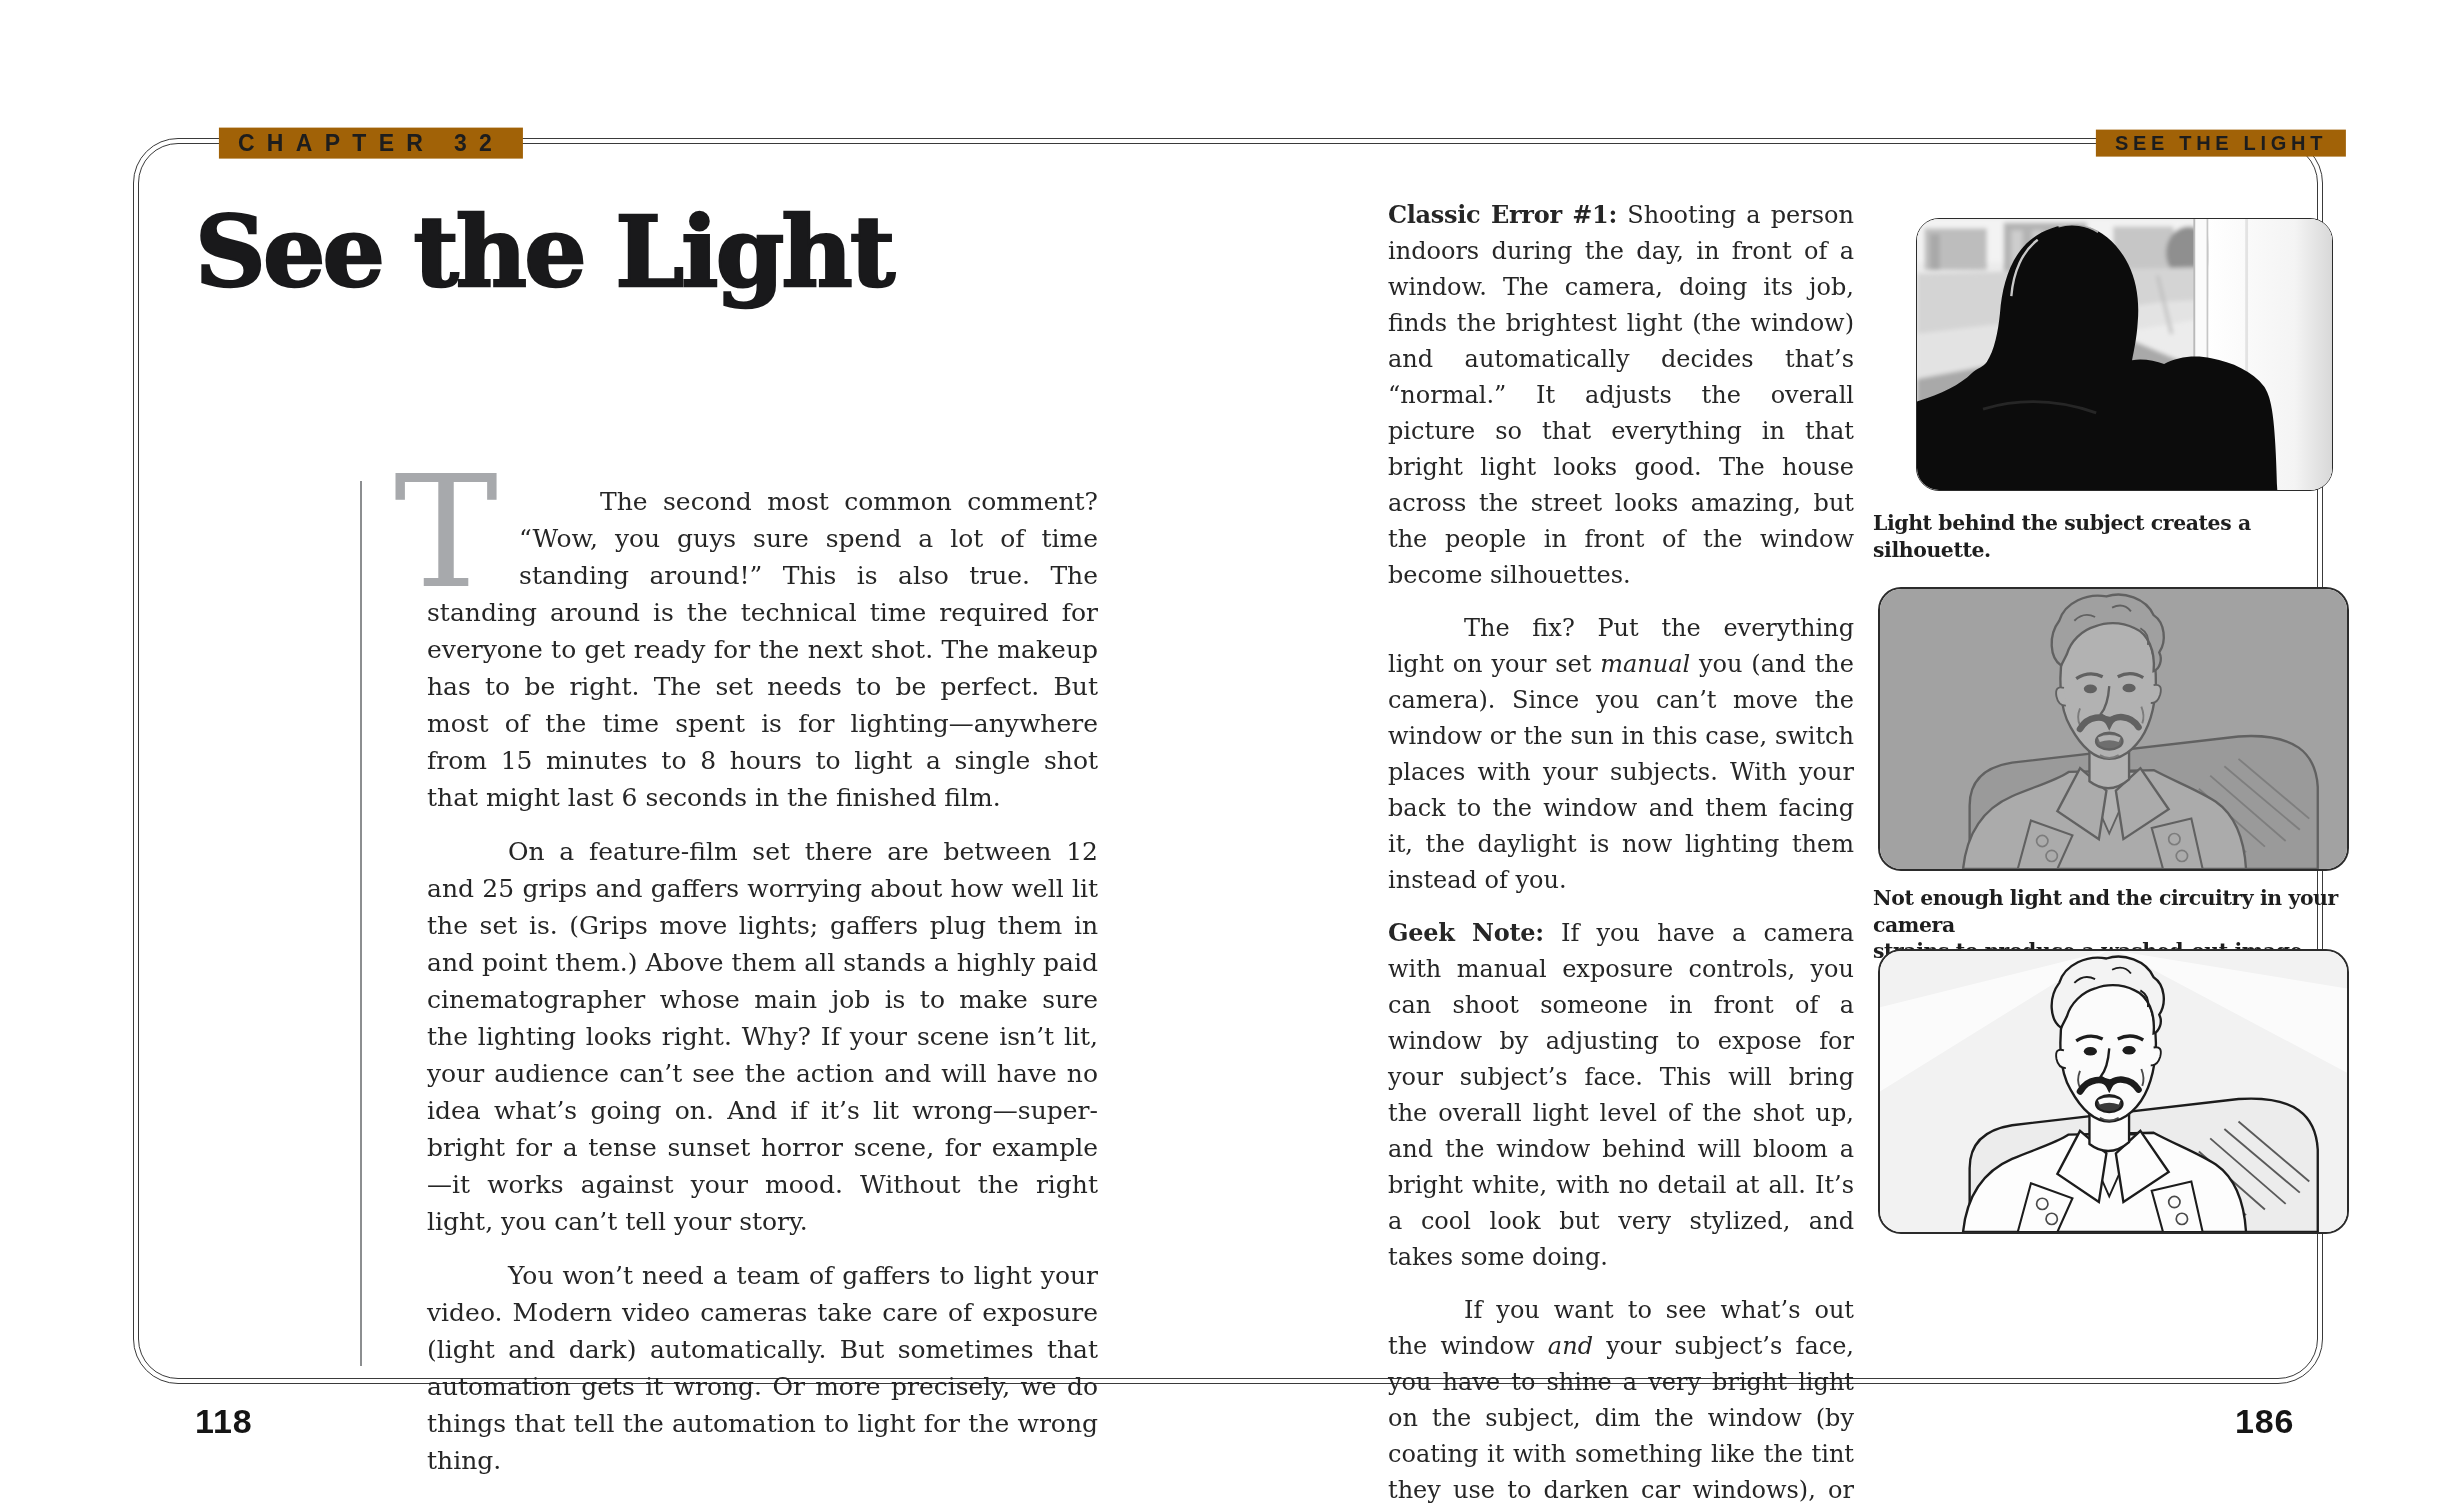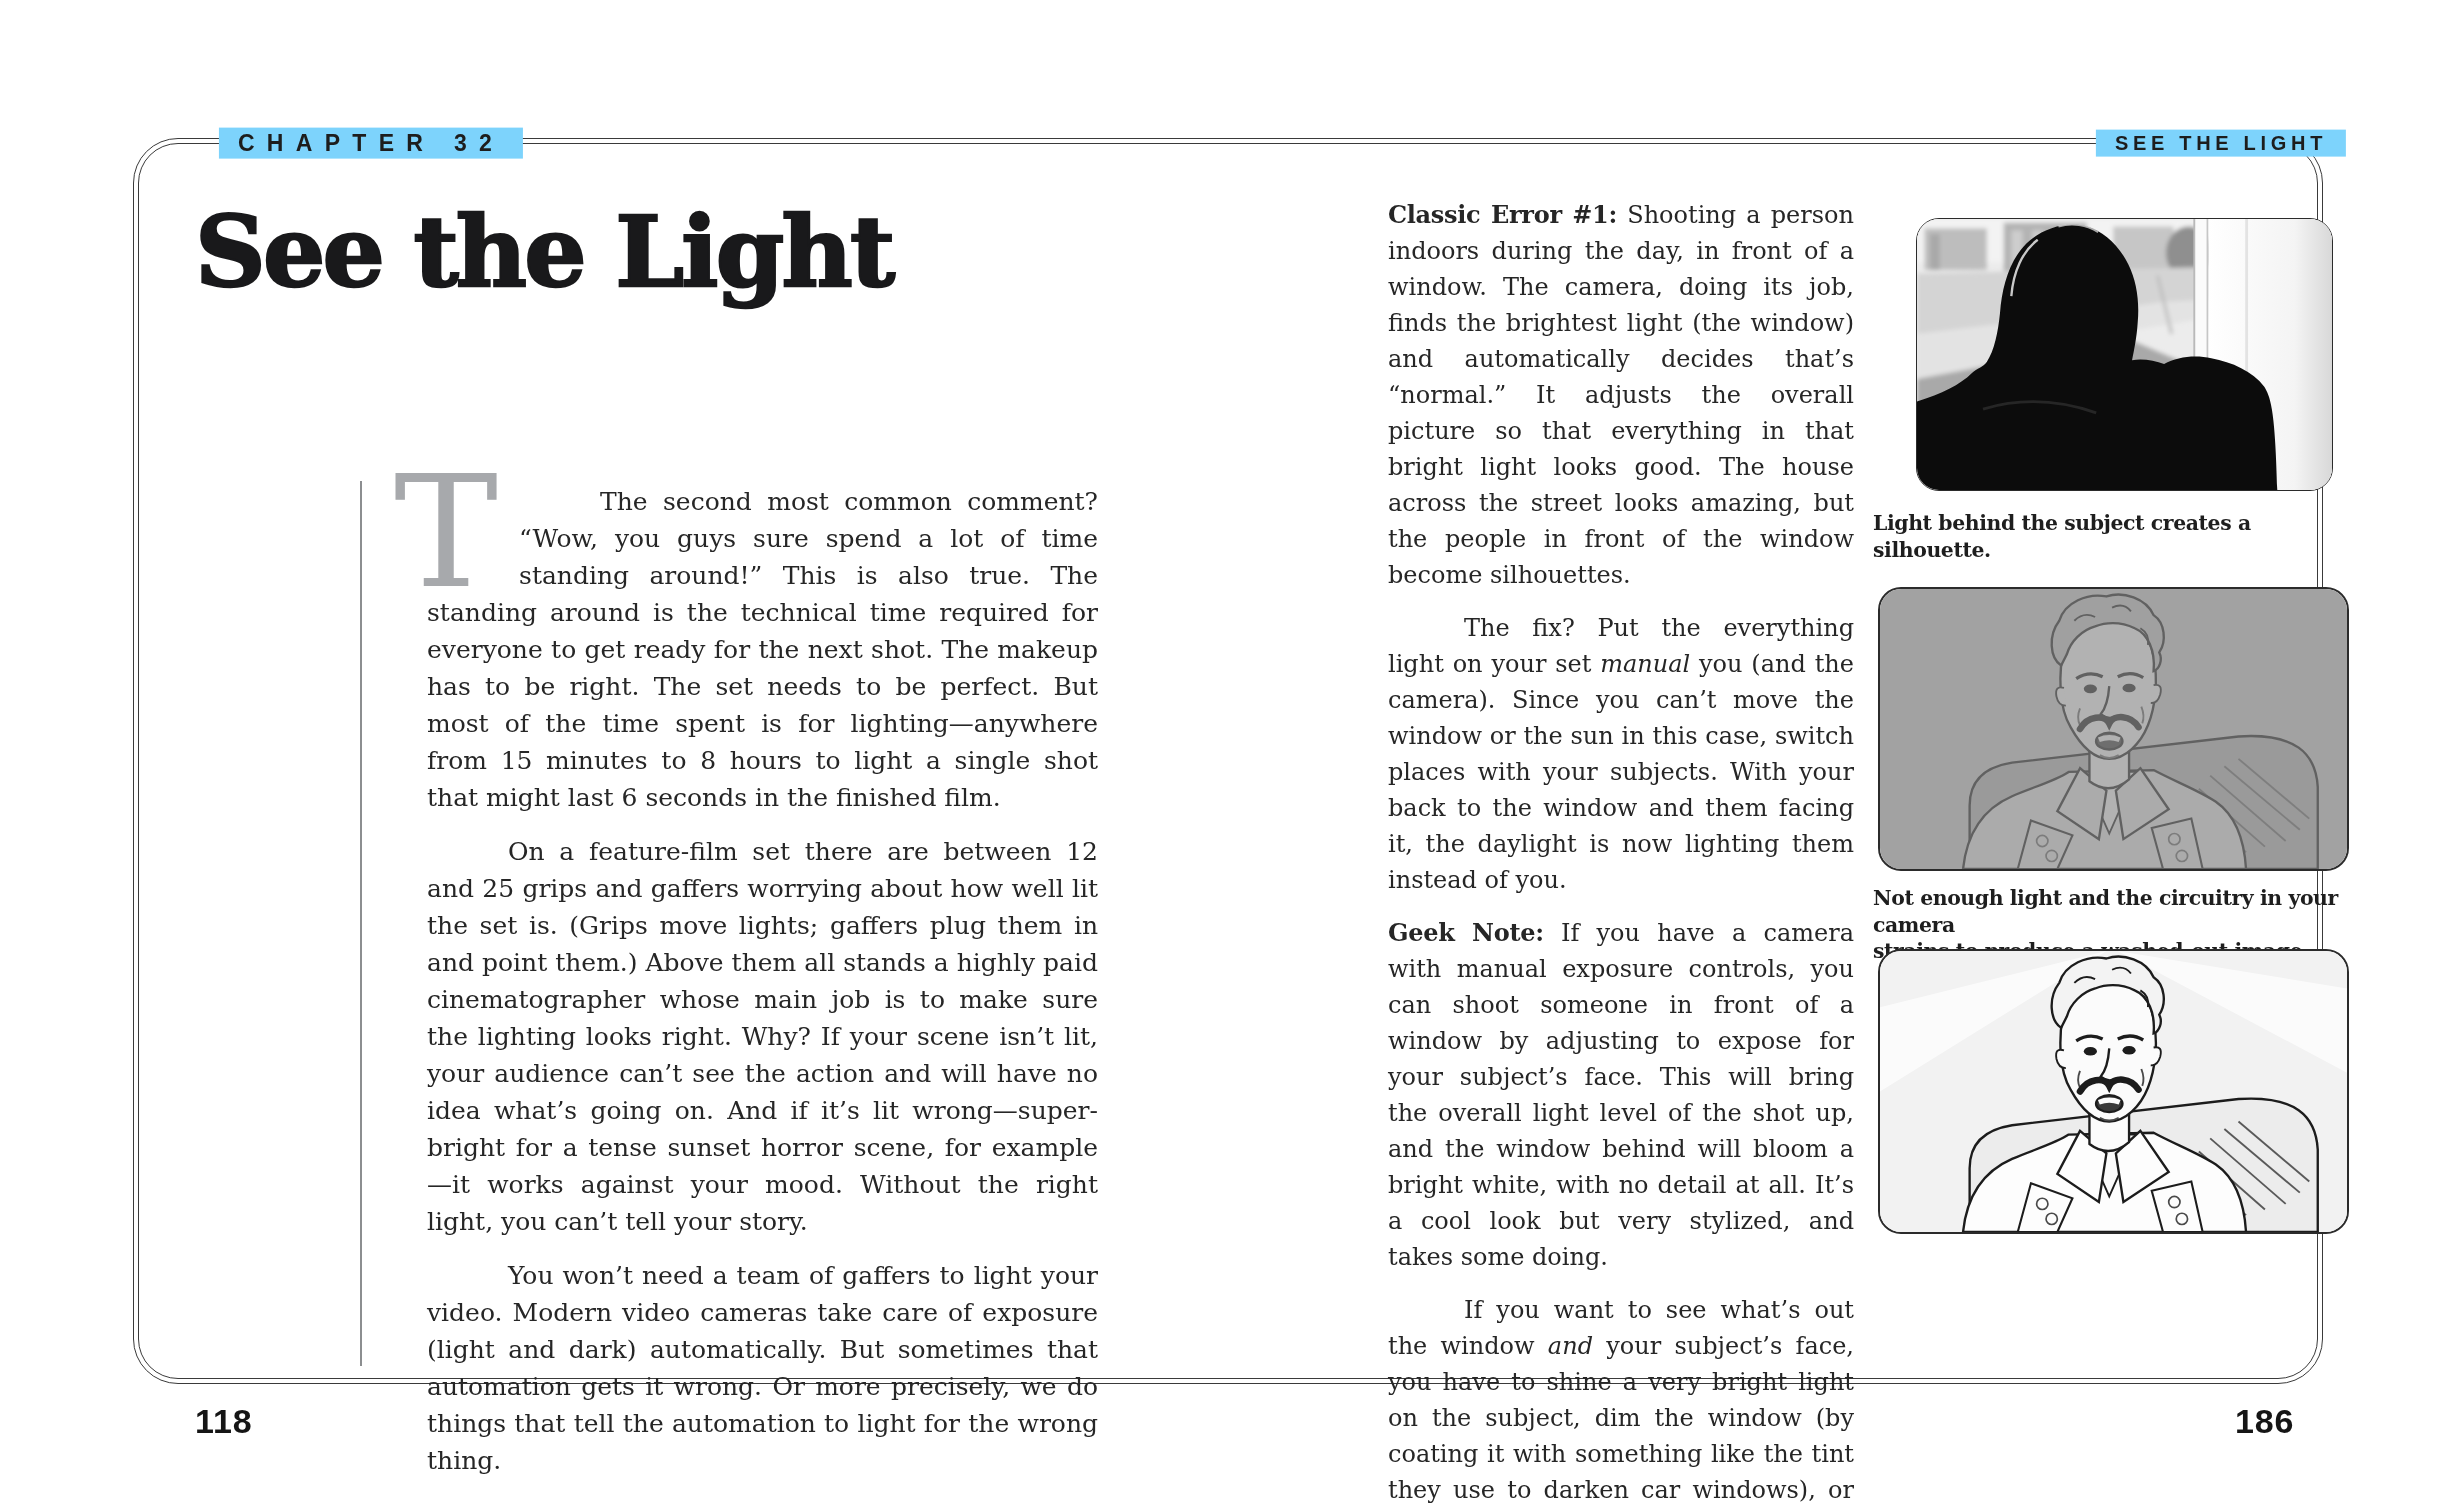--- a/index.html
+++ b/index.html
@@ -6,21 +6,21 @@
   .spread{position:relative;width:2462px;height:1510px;background:#ffffff;overflow:hidden;
           font-family:"DejaVu Serif",serif;color:#262626;}
 
   
   .frame{position:absolute;left:133px;top:138px;width:2190px;height:1246px;
          border:1.9px solid #3a3a3a;border-radius:45px;box-sizing:border-box;}
   .frame-inner{position:absolute;inset:3.8px;border:1.9px solid #3a3a3a;border-radius:40px;}
 
   
   .running-head{position:absolute;top:143px;transform:translate(-50%,-50%);
-      background:#7dd3fc;padding:1.9px 19px;font-family:"Liberation Sans",sans-serif;
+      background:#a16207;padding:1.9px 19px;font-family:"Liberation Sans",sans-serif;
       font-weight:bold;color:#1d1d1d;white-space:nowrap;z-index:3;}
   .rh-left{left:371px;font-size:23px;letter-spacing:12.3px;}
   .rh-right{left:2221px;font-size:20px;letter-spacing:4.7px;}
 
   
   .title{position:absolute;left:195px;top:201px;margin:0;font-family:"DejaVu Serif",serif;
          font-weight:bold;font-size:98px;line-height:1.05;letter-spacing:-2.8px;
          color:#19191b;-webkit-text-stroke:2.4px #19191b;z-index:2;}
 
   

